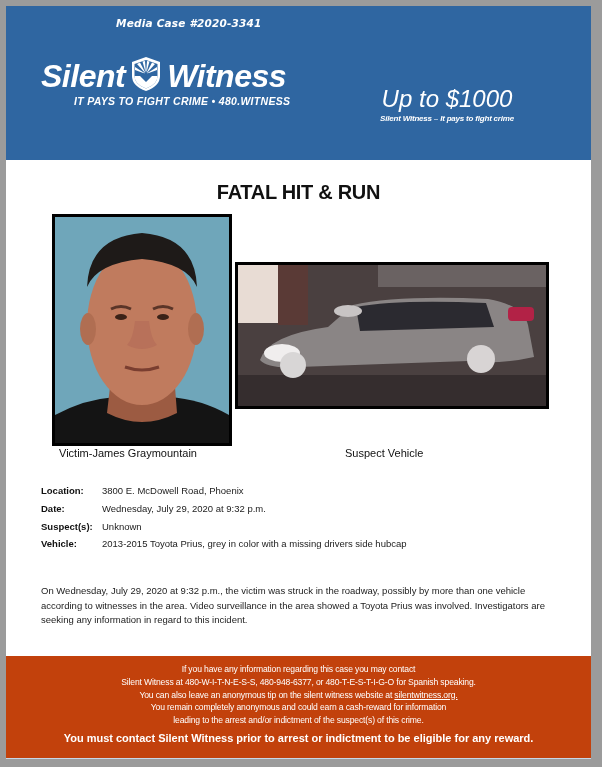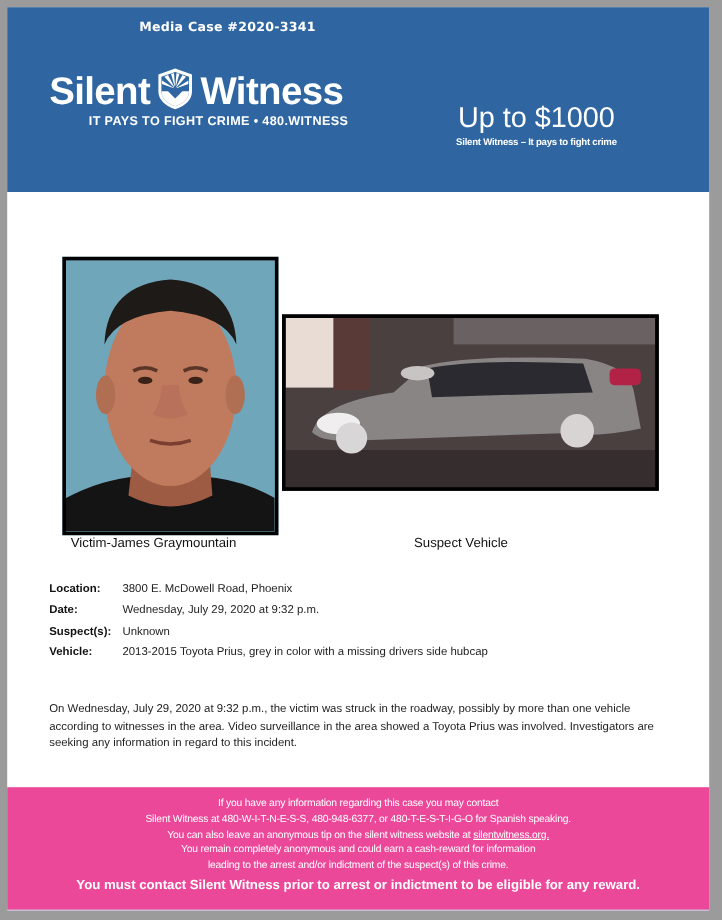--- a/index.html
+++ b/index.html
@@ -1,38 +1,38 @@
 <!DOCTYPE html>
 <html><head>
 <meta charset="utf-8">
 <style>
   html, body { margin:0; padding:0; }
   body { width:602px; height:767px; background:#9b9b9b; position:relative; overflow:hidden; font-family:"DejaVu Sans", sans-serif; }
   .page { position:absolute; left:6px; top:6px; width:585px; height:752px; background:#ffffff; }
-  .header { position:absolute; left:0; top:0; width:585px; height:154px; background:#2f66a1; color:#fff; }
+  .header { position:absolute; left:0; top:0; width:585px; height:154px; background:#2f66a1; color:#fff;font-style:italic; }
   .media-case { position:absolute; left:110px; top:11px; font-family:"DejaVu Sans", sans-serif; font-weight:bold; font-size:10.5px; color:#fff; letter-spacing:0.2px; }
   .logo { position:absolute; left:35px; top:50px; height:40px; display:flex; align-items:center; }
   .logo-word { font-family:"Liberation Sans", sans-serif; font-weight:bold; font-size:32px; color:#fff; letter-spacing:-0.5px; line-height:32px; }
   .logo-shield { width:32px; height:36px; margin:0 5px; position:relative; top:-2px; }
   .tagline { position:absolute; left:56px; top:89px; font-family:"Liberation Sans", sans-serif; font-weight:bold; font-size:10.5px; color:#fff; letter-spacing:0.3px;padding-left:12px; }
   .reward { position:absolute; left:336px; top:34px; width:210px; text-align:center; font-family:"Liberation Sans", sans-serif; font-size:44px; color:#fff; line-height:44px; letter-spacing:1px; }
   .reward-amount { position:absolute; left:336px; top:80px; width:210px; text-align:center; font-family:"Liberation Sans", sans-serif; font-size:24px; color:#fff; line-height:26px; }
   .reward-tag { position:absolute; left:336px; top:108px; width:210px; text-align:center; font-family:"Liberation Sans", sans-serif; font-weight:bold; font-size:8px; color:#fff; letter-spacing:-0.2px; }
   .title { position:absolute; left:0; top:175px; width:585px; text-align:center; font-family:"Liberation Sans", sans-serif; font-weight:bold; font-size:20px; color:#111; letter-spacing:-0.3px; }
   .victim-photo { position:absolute; left:46px; top:208px; width:174px; height:226px; border:3px solid #000; background:#6da4b8; overflow:hidden; }
   .vehicle-photo { position:absolute; left:229px; top:256px; width:308px; height:141px; border:3px solid #000; background:#3c3535; overflow:hidden; }
   .caption { position:absolute; top:441px; font-family:"Liberation Sans", sans-serif; font-weight:normal; font-size:11px; color:#111; }
   .cap-victim { left:53px; }
   .cap-vehicle { left:339px; }
   .details { position:absolute; left:35px; top:476px; font-family:"Liberation Sans", sans-serif; font-size:9.5px; color:#222; }
   .drow { height:17.7px; display:flex; align-items:center; }
   .dlabel { width:61px; font-weight:bold; color:#111; }
   .dval { }
   .narrative { position:absolute; left:35px; top:578px; width:520px; font-family:"Liberation Sans", sans-serif; font-size:9.5px; line-height:14.5px; color:#222; }
-  .footer { position:absolute; left:0; top:650px; width:585px; height:102px; background:#ec4899; color:#fff; text-align:center; font-family:"Liberation Sans", sans-serif; }
+  .footer { position:absolute; left:0; top:650px; width:585px; height:102px; background:#c2410c; color:#fff; text-align:center; font-family:"Liberation Sans", sans-serif; }
   .fline { font-size:8.6px; line-height:12.8px; letter-spacing:-0.15px; }
   .footer-lines { padding-top:7px; }
   .footer-link { text-decoration:underline; }
   .footer-bottom { font-weight:bold; font-size:11px; margin-top:5px; }
   .fb { border-bottom:1px solid #c8d6e8; }
 </style>
 </head>
 <body>
 
 <div class="page">
@@ -55,20 +55,21 @@
         </g>
         <path d="M16 14.5 L17.2 17.6 L20.5 17.8 L17.9 19.8 L18.8 23 L16 21.2 L13.2 23 L14.1 19.8 L11.5 17.8 L14.8 17.6 Z" fill="#2f66a1"></path>
       </svg>
       <span class="logo-word">Witness</span>
     </div>
     <div class="tagline">IT PAYS TO FIGHT CRIME  •  480.WITNESS</div>
     <div class="reward-amount">Up to $1000</div>
     <div class="reward-tag">Silent Witness – It pays to fight crime</div>
   </div>
 
+  <div class="title">FATAL HIT &amp; RUN</div>
 
   <div class="victim-photo">
     <svg width="174" height="226" viewBox="0 0 174 226">
       <rect width="174" height="226" fill="#6fa6ba"></rect>
       <path d="M0 226 L0 198 Q30 182 60 180 L114 180 Q146 182 174 198 L174 226 Z" fill="#141414"></path>
       <path d="M55 170 Q87 196 120 170 L122 196 Q87 214 52 196 Z" fill="#9c5b42"></path>
       <ellipse cx="87" cy="108" rx="55" ry="80" fill="#c07b5e"></ellipse>
       <ellipse cx="33" cy="112" rx="8" ry="16" fill="#b06e52"></ellipse>
       <ellipse cx="141" cy="112" rx="8" ry="16" fill="#b06e52"></ellipse>
       <path d="M32 70 Q34 20 87 16 Q140 20 142 70 Q132 46 87 42 Q42 46 32 70 Z" fill="#1e1a18"></path>

